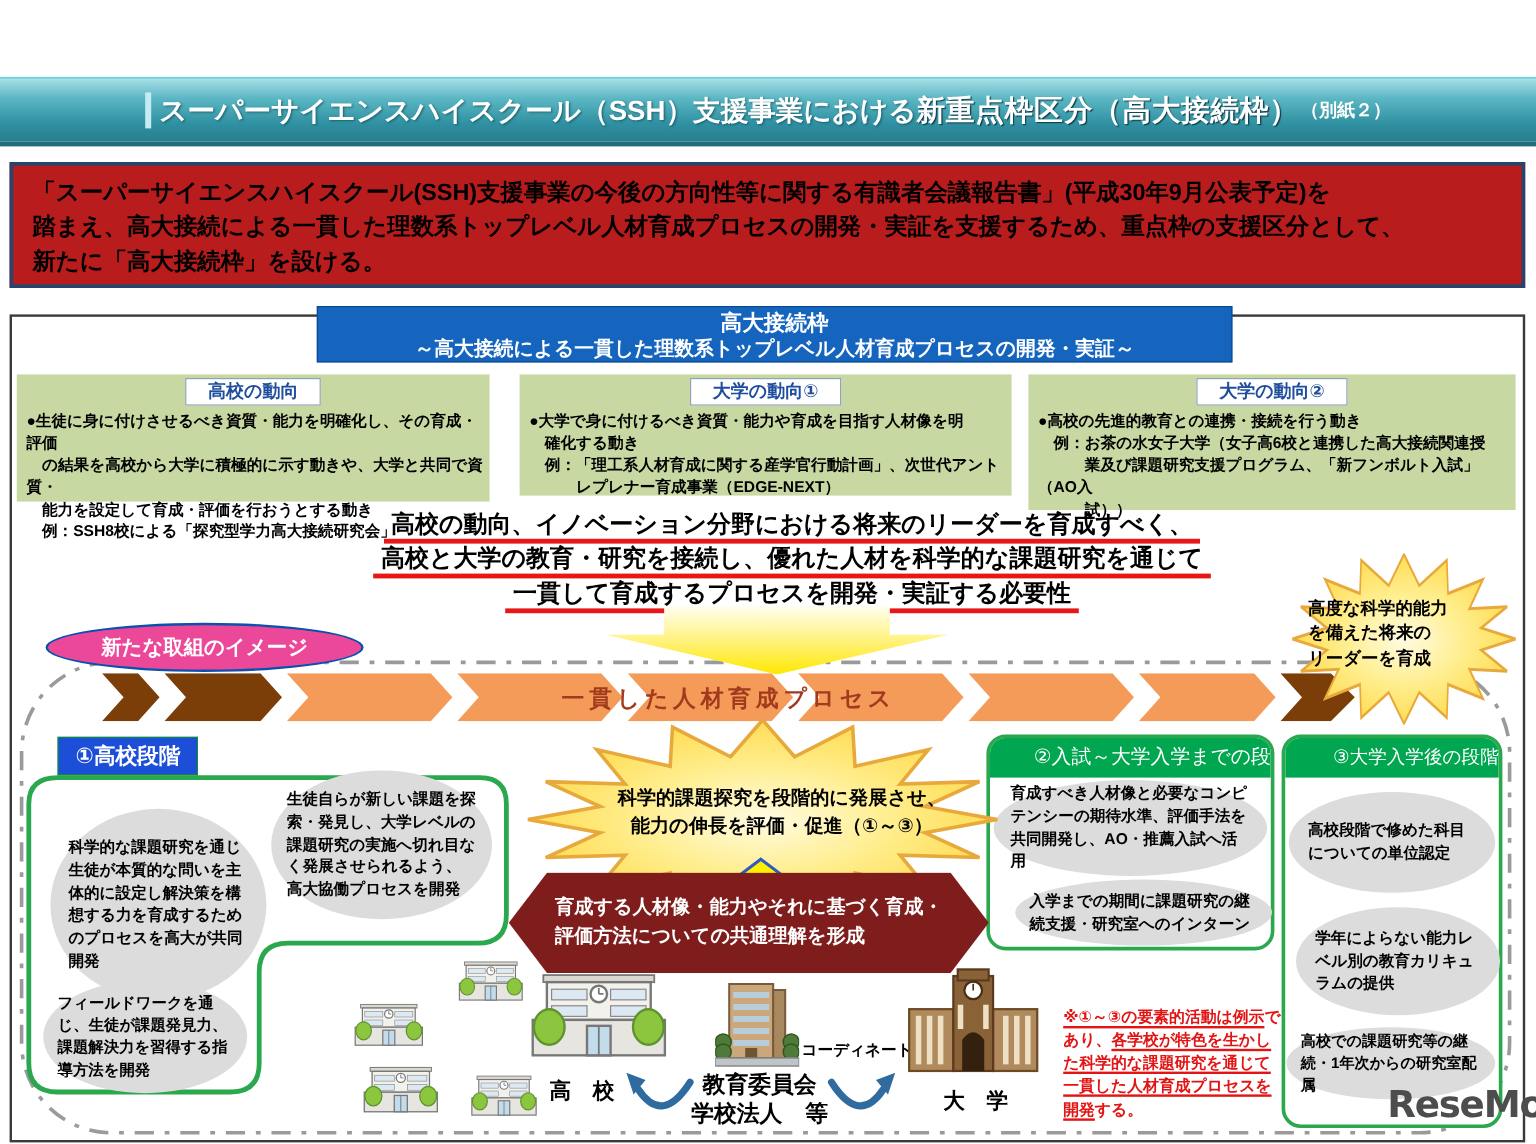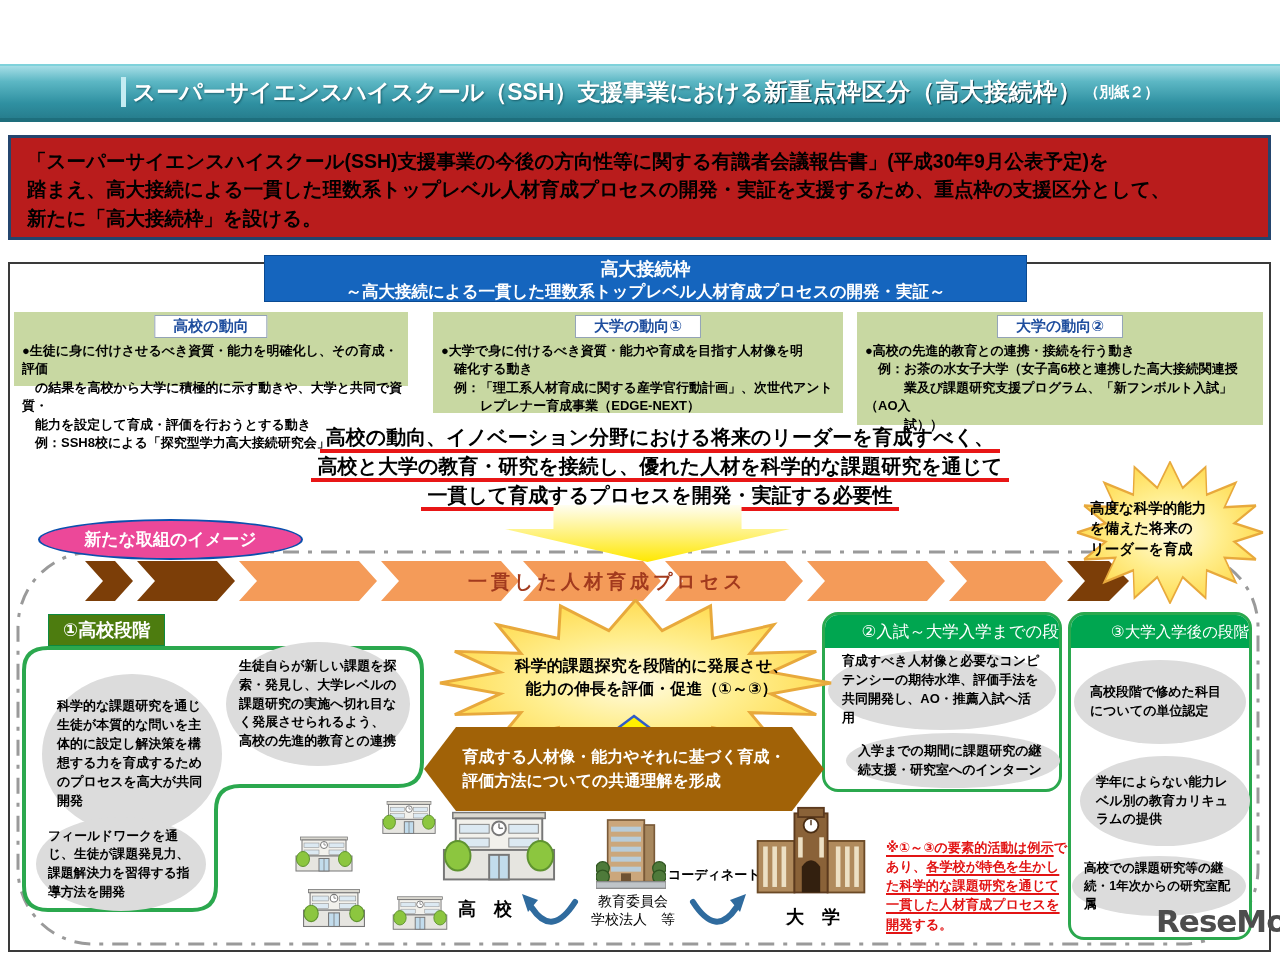--- a/index.html
+++ b/index.html
@@ -27,21 +27,21 @@
     border:2px solid #3A3A3A;box-sizing:border-box;background:#fff;}
 
   
   .banner{position:absolute;left:264px;top:255px;width:763px;height:47px;background:#1565BE;
     border:1px solid #0A4A92;box-sizing:border-box;color:#fff;text-align:center;padding-top:2px;}
   .banner-l1{font-size:18px;font-weight:800;line-height:1.25;}
   .banner-l2{font-size:16.5px;font-weight:800;line-height:1.25;}
 
   
   .trend{position:absolute;background:#C8D8A2;box-sizing:border-box;}
-  .trend1{left:14px;top:312px;width:394px;height:74px;}
+  .trend1{left:14px;top:312px;width:394px;height:106px;}
   .trend2{left:433px;top:312px;width:410px;height:101px;}
   .trend3{left:857px;top:312px;width:406px;height:113px;}
   .trend-tab{position:absolute;top:3px;left:50%;transform:translateX(-50%);background:#fff;
     border:1px solid #93A3B6;color:#1F4E9E;font-weight:800;font-size:15px;padding:1px 18px;white-space:nowrap;}
   .trend-body{position:absolute;left:8px;right:4px;top:30px;font-size:13px;font-weight:600;
     line-height:1.42;white-space:pre-line;}
 
   
   .statement{position:absolute;left:200px;top:427px;width:920px;text-align:center;}
   .statement-line{line-height:1.0;margin-bottom:3px;}
@@ -64,21 +64,21 @@
 
   
   .burst-center{position:absolute;left:438px;top:599px;width:395px;height:168px;}
   .burst-center-text{position:absolute;left:16px;top:55px;width:100%;text-align:center;
     font-size:16px;font-weight:800;line-height:1.45;white-space:pre-line;}
   .burst-right{position:absolute;left:1076px;top:461px;width:188px;height:143px;}
   .burst-right-text{position:absolute;left:14px;top:37px;width:165px;
     font-size:14.5px;font-weight:800;line-height:1.4;white-space:pre-line;}
 
   
-  .stage-header{position:absolute;background:#4d7c0f;color:#fff;font-weight:800;white-space:nowrap;}
+  .stage-header{position:absolute;background:#1d4ed8;color:#fff;font-weight:800;white-space:nowrap;}
   .stage1-header{left:48px;top:614px;font-size:18px;padding:3px 14px;border:1px solid #0E8A40;}
   .stage-box{position:absolute;border:3.5px solid #2BA84E;border-radius:16px;background:#fff;box-sizing:border-box;overflow:hidden;}
   .stage2-box{left:822px;top:612px;width:240px;height:180px;}
   .stage3-box{left:1068px;top:612px;width:184px;height:328px;}
   .stage-bar{background:#00A650;color:#fff;font-weight:400;text-align:right;height:33px;line-height:33px;padding-left:28px;}
   .stage2-box .stage-bar{font-size:16.5px;}
   .stage3-box .stage-bar{font-size:15.5px;}
 
   .bubble{position:absolute;background:#DCDCDC;border-radius:50%;display:flex;align-items:center;
     justify-content:center;font-size:13px;font-weight:600;line-height:1.45;box-sizing:border-box;
@@ -86,29 +86,29 @@
   .b1a{left:42px;top:674px;width:180px;height:160px;padding:0 15px;}
   .b1b{left:226px;top:642px;width:184px;height:124px;padding:0 13px;}
   .b1c{left:36px;top:817px;width:170px;height:94px;padding:0 12px;font-size:12.8px;}
   .b2a{left:828px;top:650px;width:228px;height:80px;padding:0 14px;}
   .b2b{left:846px;top:733px;width:214px;height:55px;padding:0 12px;}
   .b3a{left:1074px;top:660px;width:172px;height:84px;padding:0 16px;}
   .b3b{left:1080px;top:756px;width:170px;height:90px;padding:0 16px;}
   .b3c{left:1072px;top:856px;width:174px;height:60px;padding:0 12px;font-size:12.6px;}
 
   
-  .shared-arrow{position:absolute;left:424px;top:727px;width:400px;height:84px;background:#a16207;
+  .shared-arrow{position:absolute;left:424px;top:727px;width:400px;height:84px;background:#7f1d1d;
     clip-path:polygon(0 50%,8% 0,92% 0,100% 50%,92% 100%,8% 100%);
     color:#fff;font-size:16px;font-weight:800;line-height:1.5;display:flex;align-items:center;
     justify-content:center;white-space:pre-line;text-align:left;}
   .up-arrow{position:absolute;left:612px;top:714px;}
 
   
   .actor-label{position:absolute;font-size:18px;font-weight:800;white-space:nowrap;}
-  .board-label{position:absolute;font-size:14px;font-weight:400;line-height:1.25;text-align:center;white-space:pre-line;}
+  .board-label{position:absolute;font-size:19px;font-weight:700;line-height:1.25;text-align:center;white-space:pre-line;}
   .coordinate-label{position:absolute;left:668px;top:866px;font-size:13px;font-weight:600;white-space:nowrap;}
 
   
   .note{position:absolute;left:886px;top:838px;width:184px;font-size:13.2px;font-weight:700;
     color:#E21414;line-height:1.45;}
   .note u{text-decoration-thickness:1.5px;text-underline-offset:3px;}
 
   
   .watermark{position:absolute;left:1156px;top:903px;font-family:"DejaVu Sans",sans-serif;
     font-weight:800;font-size:31px;color:#4D4D4D;letter-spacing:-1px;}
@@ -261,21 +261,21 @@
     <div class="burst-right-text">高度な科学的能力
 を備えた将来の
 リーダーを育成</div>
   </div>
 
   <svg class="abs" style="left:18px;top:640px;" width="410" height="278">
     <path d="M 30 8 L 382 8 Q 404 8 404 30 L 404 122 Q 404 146 380 146 L 222 146 Q 198 146 198 170 L 198 246 Q 198 270 174 270 L 30 270 Q 6 270 6 246 L 6 30 Q 6 8 30 8 Z" fill="#fff" stroke="#2BA84E" stroke-width="4"></path>
   </svg>
   <div class="stage-header stage1-header">①高校段階</div>
   <div class="bubble b1a">科学的な課題研究を通じ生徒が本質的な問いを主体的に設定し解決策を構想する力を育成するためのプロセスを高大が共同開発</div>
-  <div class="bubble b1b">生徒自らが新しい課題を探索・発見し、大学レベルの課題研究の実施へ切れ目なく発展させられるよう、高校の先進的教育との連携</div>
+  <div class="bubble b1b">生徒自らが新しい課題を探索・発見し、大学レベルの課題研究の実施へ切れ目なく発展させられるよう、高大協働プロセスを開発</div>
   <div class="bubble b1c">フィールドワークを通じ、生徒が課題発見力、課題解決力を習得する指導方法を開発</div>
 
   <div class="stage-box stage2-box">
     <div class="stage-bar">②入試～大学入学までの段階</div>
   </div>
   <div class="bubble b2a">育成すべき人材像と必要なコンピテンシーの期待水準、評価手法を共同開発し、AO・推薦入試へ活用</div>
   <div class="bubble b2b">入学までの期間に課題研究の継続支援・研究室へのインターン</div>
 
   <div class="stage-box stage3-box">
     <div class="stage-bar">③大学入学後の段階</div>

